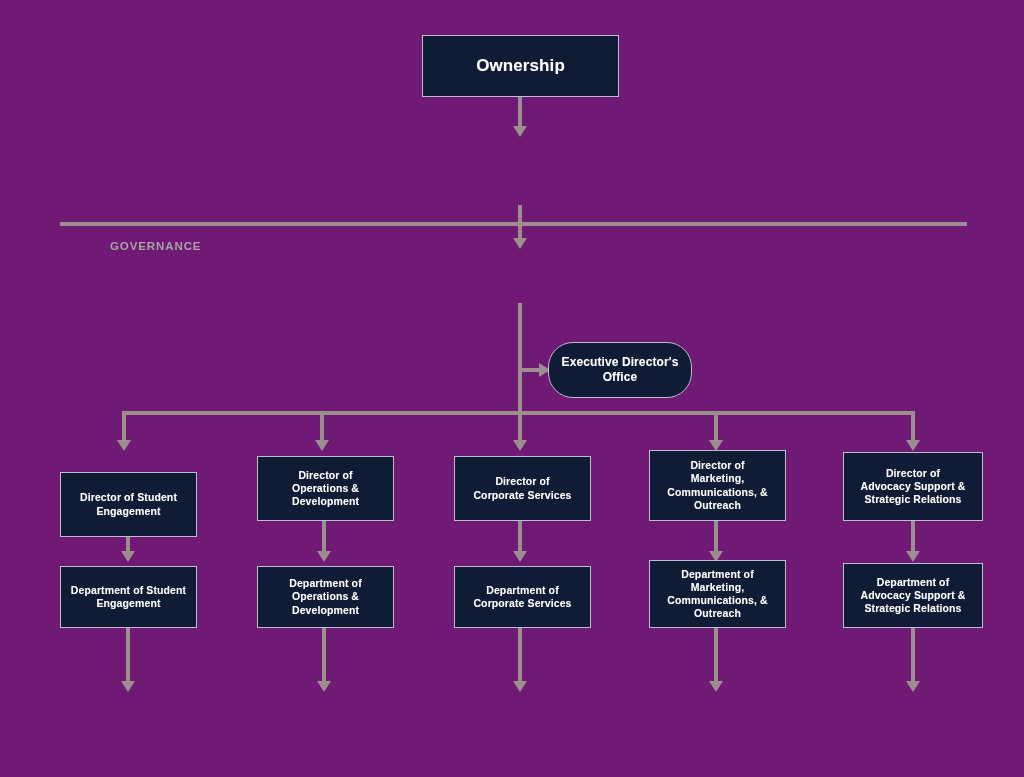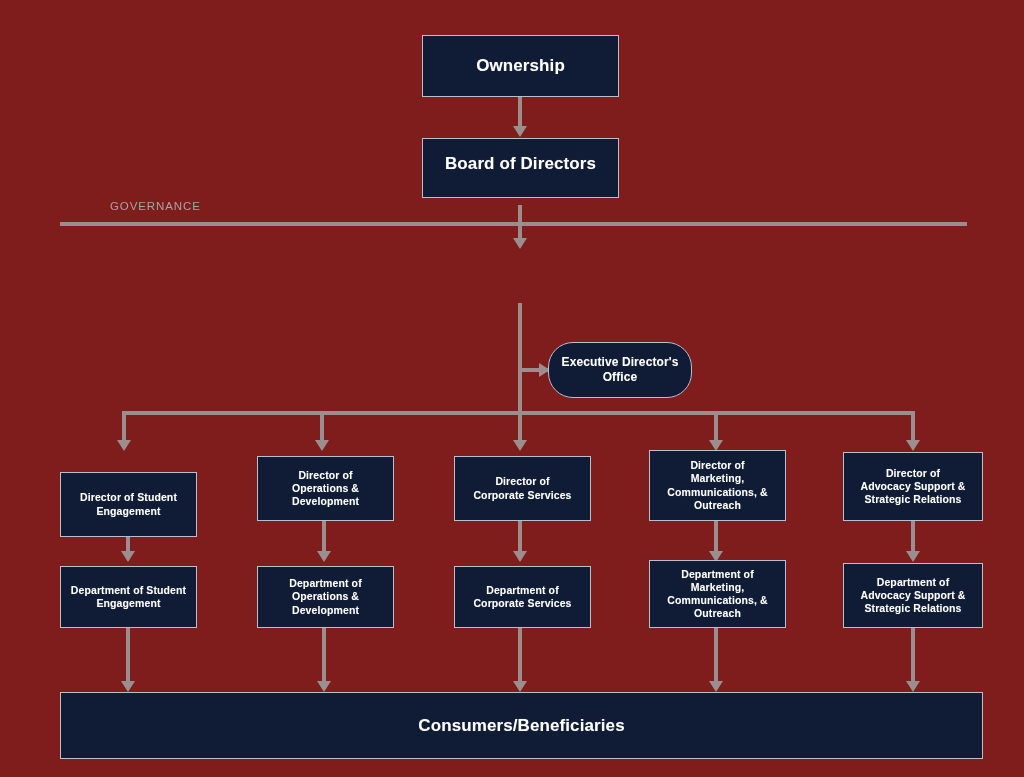--- a/index.html
+++ b/index.html
@@ -8,21 +8,21 @@
     padding: 0;
     background: #ffffff;
   }
   body {
     font-family: "Liberation Sans", sans-serif;
   }
   #chart-root {
     position: relative;
     width: 1024px;
     height: 777px;
-    background: #7f1d1d;
+    background: #701a75;
     overflow: hidden;
   }
 
   
   .node {
     position: absolute;
     background: #101c36;
     border: 1px solid #b9bfce;
     color: #ffffff;
     display: flex;
@@ -98,42 +98,40 @@
     top: 222px;
     width: 907px;
     height: 4px;
     background: #9c8e8e;
     z-index: 4;
   }
   .band-label {
     position: absolute;
     color: #a9a3a6;
     font-size: 11.5px;
-    font-weight: normal;
+    font-weight: bold;
     letter-spacing: 0.9px;
     line-height: 1.35;
     white-space: pre-line;
     z-index: 4;
+    margin-top: 40px;
   }
 </style>
 </head>
 <body>
 
 <div id="chart-root">
 
   <div class="node node-top" style="left:422px; top:35px; width:197px; height:62px;">
     <span class="node-label">Ownership</span>
   </div>
 
   <div class="conn conn-v" style="left:518px; top:97px; height:33px;"></div>
   <div class="arrow-down" style="left:513px; top:126px;"></div>
 
-  <div class="node node-top" style="left:422px; top:138px; width:197px; height:60px; align-items:flex-start; padding-top:14px;">
-    <span class="node-label">Board of Directors</span>
-  </div>
 
 
   <div class="conn conn-v" style="left:518px; top:205px; height:38px;"></div>
   <div class="arrow-down" style="left:513px; top:238px;"></div>
 
   <div class="divider"></div>
   <div class="band-label" style="left:110px; top:199px;">GOVERNANCE</div>
 
 
   <div class="conn conn-v" style="left:518px; top:303px; height:112px;"></div>
@@ -236,17 +234,14 @@
 
   <div class="conn conn-v" style="left:518px; top:628px; height:58px;"></div>
   <div class="arrow-down" style="left:513px; top:681px;"></div>
 
   <div class="conn conn-v" style="left:714px; top:628px; height:58px;"></div>
   <div class="arrow-down" style="left:709px; top:681px;"></div>
 
   <div class="conn conn-v" style="left:911px; top:628px; height:58px;"></div>
   <div class="arrow-down" style="left:906px; top:681px;"></div>
 
-  <div class="node node-bar" style="left:60px; top:692px; width:923px; height:67px;">
-    <span class="node-label">Consumers/Beneficiaries</span>
-  </div>
 
 </div>
 
 </body></html>

